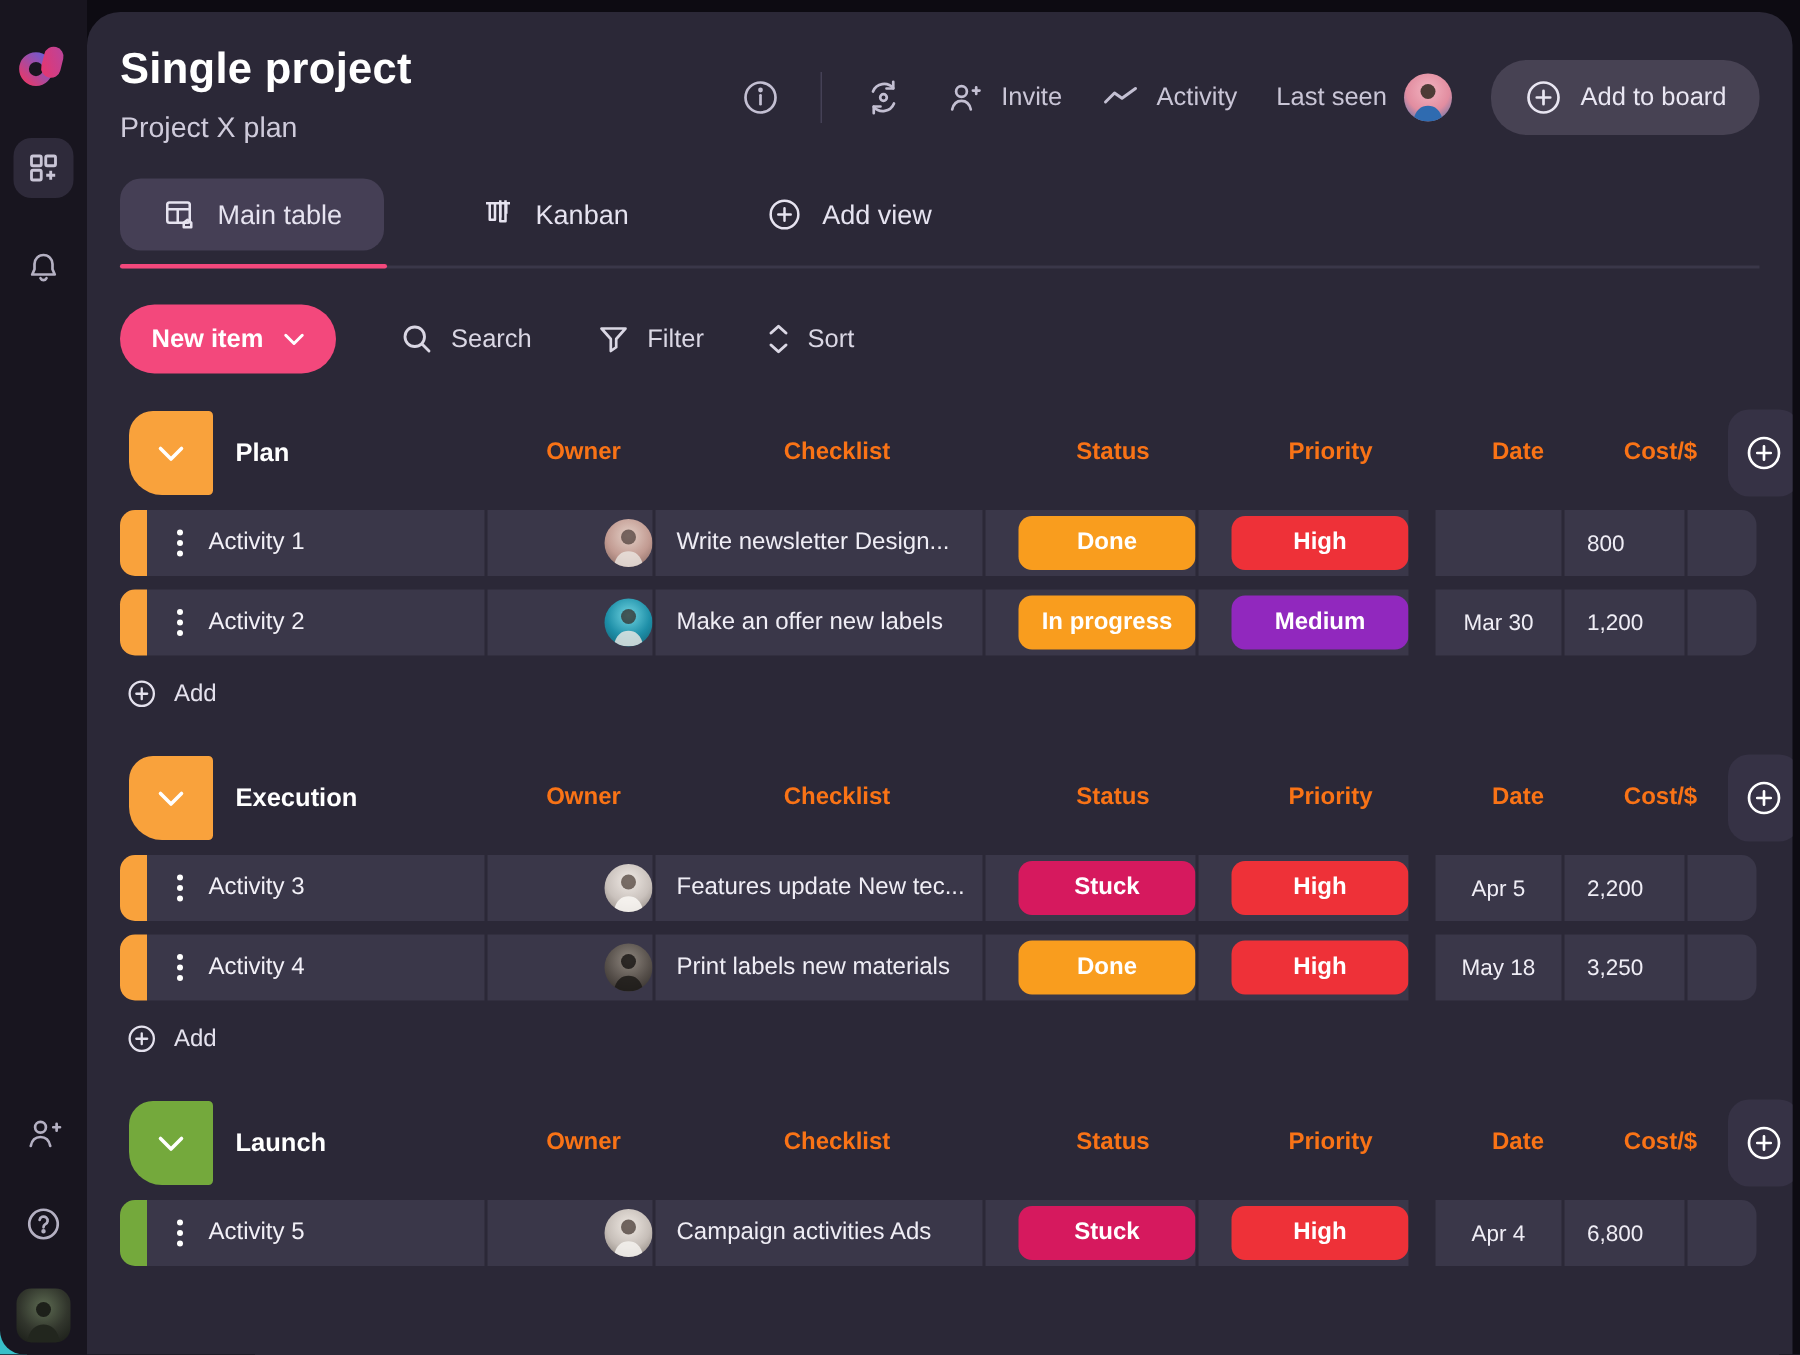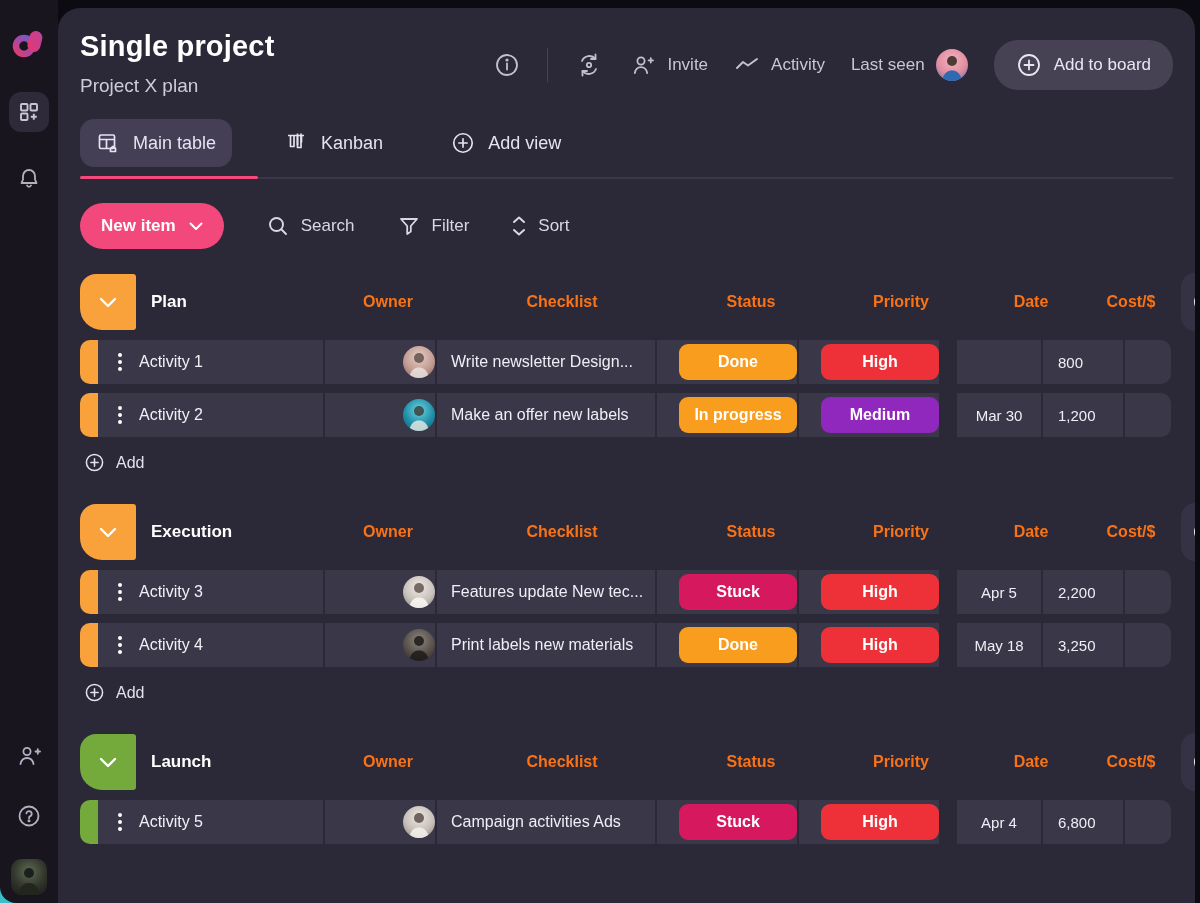--- a/index.html
+++ b/index.html
@@ -32,37 +32,37 @@
   .action-item { display:flex; align-items:center; gap:11px; font-size:17px; cursor:pointer; color:#C9C5D6; }
   .vdivider { width:1px; height:34px; background:#454156; }
   .avatar { width:32px; height:32px; border-radius:50%; position:relative; overflow:hidden; flex:0 0 auto; }
   .avatar .sil { position:absolute; inset:0; }
   .pill-btn { display:flex; align-items:center; gap:12px; background:#474253; color:#E9E6F2;
               border:none; border-radius:24px; padding:12px 22px; font-size:17px; cursor:pointer;
               font-family:"Liberation Sans", sans-serif; }
 
   
   .tabs { display:flex; align-items:center; gap:36px; margin-top:22px; }
-  .tab { display:flex; align-items:center; gap:13px; padding:12px 16px; border-radius:14px;
+  .tab { display:flex; align-items:center; gap:13px; padding:12px 28px; border-radius:14px;
          color:#E6E3F0; font-size:18px; cursor:pointer; }
   .tab.active { background:#453F55; }
   .tab-underline { margin-top:10px; border-bottom:2px solid #3A3749; position:relative; }
   .active-bar { position:absolute; left:0; bottom:-2px; width:178px; height:3px; background:#F3487C; border-radius:2px; }
 
   
   .toolbar { display:flex; align-items:center; gap:42px; margin-top:24px; color:#DAD7E4; }
   .new-item-btn { display:flex; align-items:center; gap:13px; background:#F3487C; color:#fff;
                   font-weight:bold; font-size:17px; border:none; border-radius:24px; padding:13px 21px;
                   cursor:pointer; font-family:"Liberation Sans", sans-serif; }
   .tool { display:flex; align-items:center; gap:11px; font-size:17px; cursor:pointer; }
 
   
   .board { margin-top:24px; }
   .group-header { display:grid; grid-template-columns:243px 110px 218px 140px 140px 100px 80px 48px;
-                  column-gap:10px; height:58px; align-items:center; }
+                  column-gap:5px; height:58px; align-items:center;margin-left:6px; }
   .gh-first { display:flex; align-items:center; gap:15px; height:58px; }
   .collapse-btn { width:56px; height:56px; border-radius:16px 3px 3px 22px; display:flex;
                   align-items:center; justify-content:center; cursor:pointer; flex:0 0 auto; }
   .group-name { color:#fff; font-size:17px; font-weight:bold; }
   .col-h { text-align:center; color:#f97316; font-weight:bold; font-size:16px; }
   .add-col { background:#363245; border-radius:14px; height:58px; display:flex; align-items:center;
              justify-content:center; cursor:pointer; }
 
   .row { display:flex; height:44px; margin-top:9px; }
   .strip { width:18px; border-radius:10px 0 0 10px; flex:0 0 auto; }

